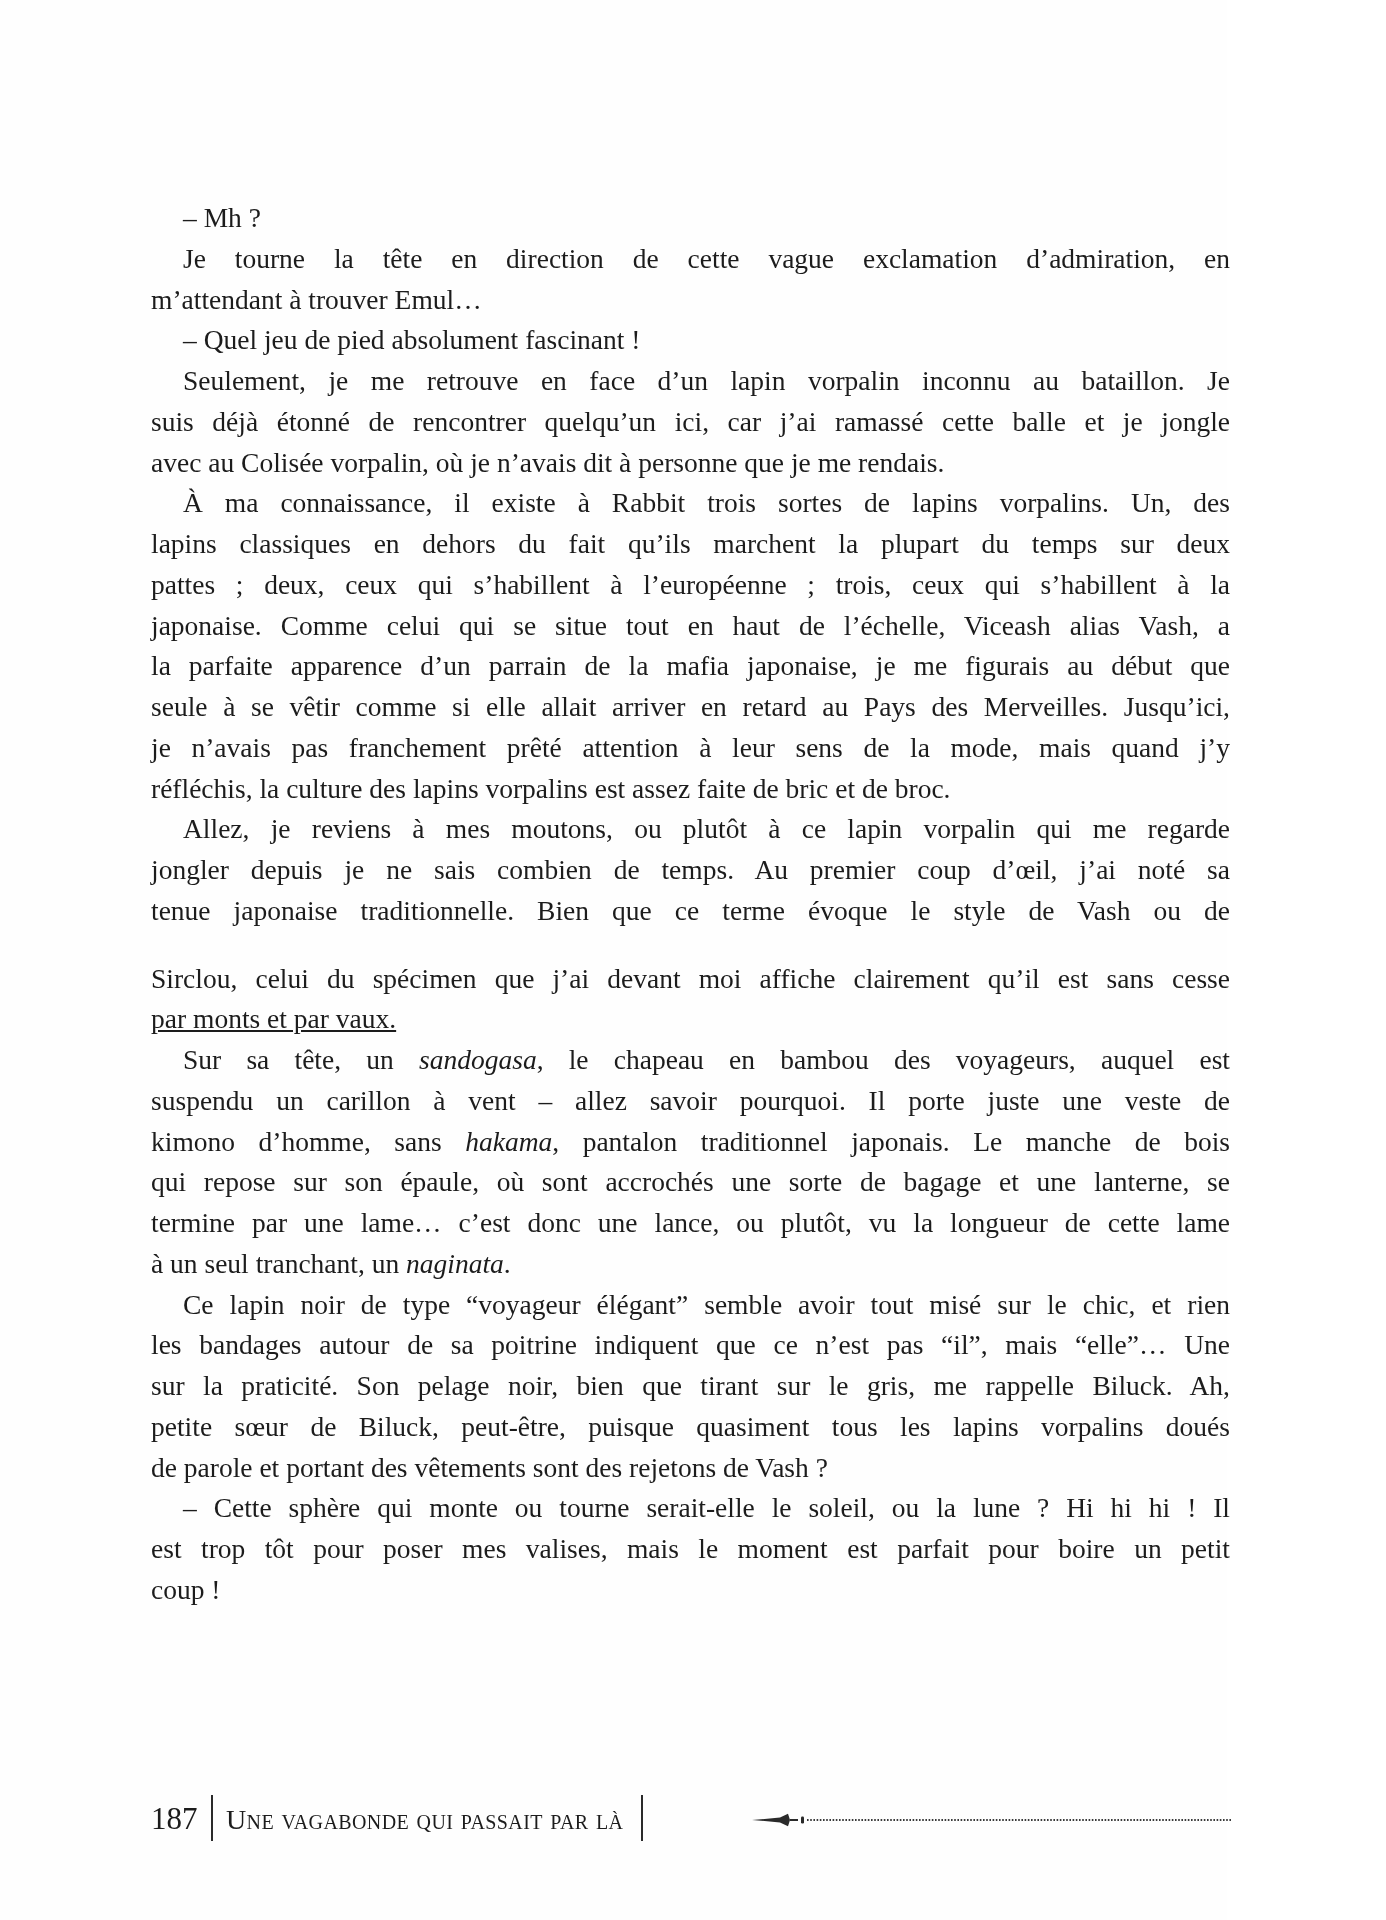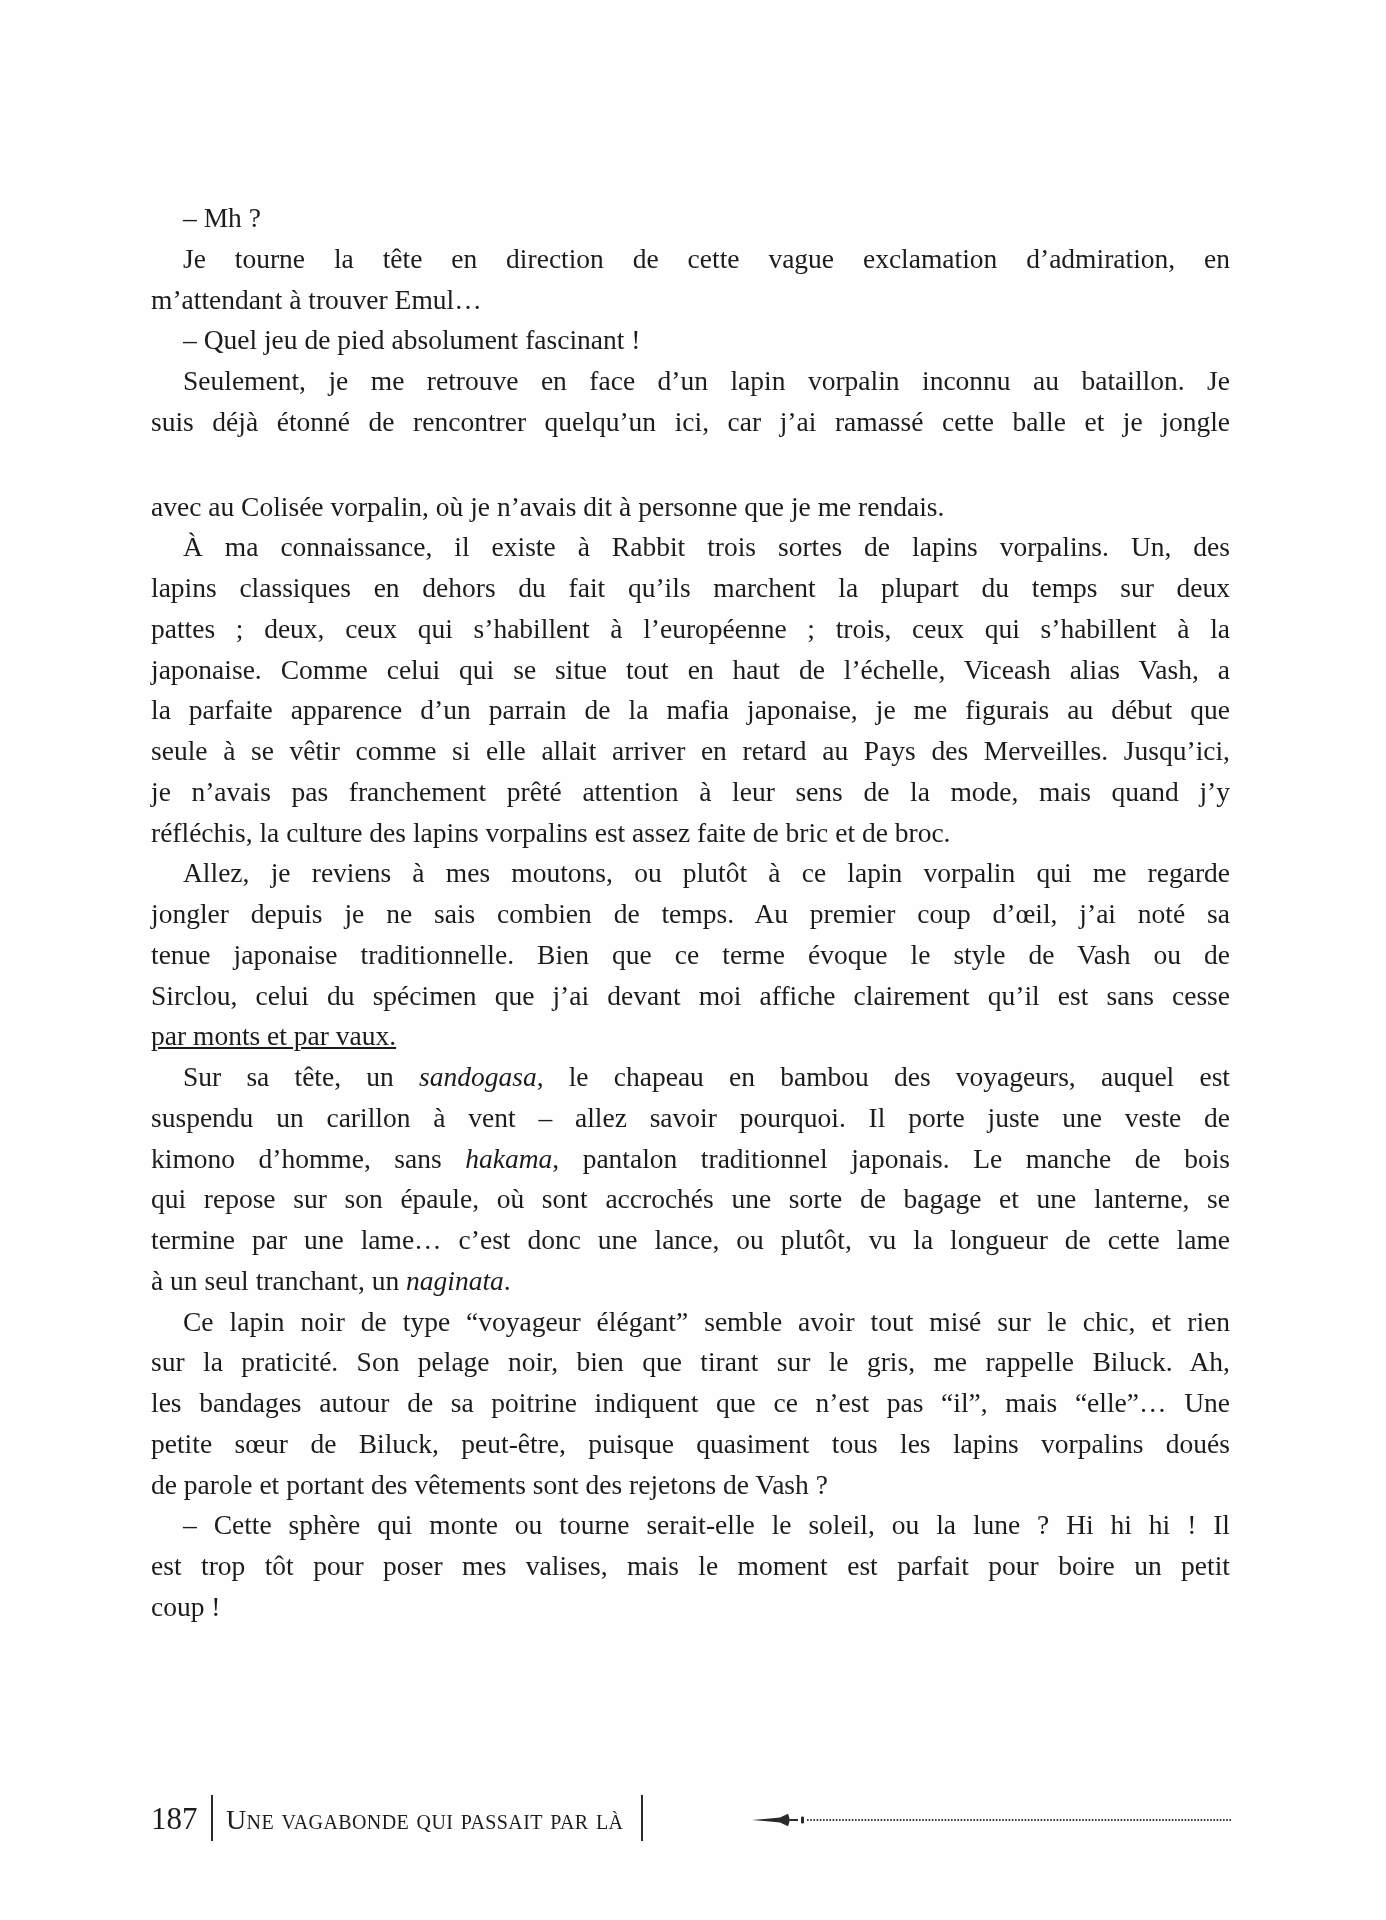--- a/index.html
+++ b/index.html
@@ -40,51 +40,51 @@
       <div>
         <span class="line indent" style="white-space: normal;"><span>Je tourne la tête en direction de cette vague exclamation d’admiration, en</span></span>
         <span class="line last" style="white-space: normal;"><span>m’attendant à trouver Emul…</span></span>
       </div>
       <div>
         <span class="line indent last" style="white-space: normal;"><span>– Quel jeu de pied absolument fascinant !</span></span>
       </div>
       <div>
         <span class="line indent" style="white-space: normal;"><span>Seulement, je me retrouve en face d’un lapin vorpalin inconnu au bataillon. Je</span></span>
         <span class="line" style="white-space: normal;"><span>suis déjà étonné de rencontrer quelqu’un ici, car j’ai ramassé cette balle et je jongle</span></span>
-        <span class="line last" style="white-space: normal; margin-top: 44px;"><span>avec au Colisée vorpalin, où je n’avais dit à personne que je me rendais.</span></span>
+        <span class="line last" style="white-space: normal;"><span>avec au Colisée vorpalin, où je n’avais dit à personne que je me rendais.</span></span>
       </div>
       <div>
         <span class="line indent" style="white-space: normal;"><span>À ma connaissance, il existe à Rabbit trois sortes de lapins vorpalins. Un, des</span></span>
         <span class="line" style="white-space: normal;"><span>lapins classiques en dehors du fait qu’ils marchent la plupart du temps sur deux</span></span>
         <span class="line" style="white-space: normal;"><span>pattes ; deux, ceux qui s’habillent à l’européenne ; trois, ceux qui s’habillent à la</span></span>
         <span class="line" style="white-space: normal;"><span>japonaise. Comme celui qui se situe tout en haut de l’échelle, Viceash alias Vash, a</span></span>
         <span class="line" style="white-space: normal;"><span>la parfaite apparence d’un parrain de la mafia japonaise, je me figurais au début que</span></span>
         <span class="line" style="white-space: normal;"><span>seule à se vêtir comme si elle allait arriver en retard au Pays des Merveilles. Jusqu’ici,</span></span>
         <span class="line" style="white-space: normal;"><span>je n’avais pas franchement prêté attention à leur sens de la mode, mais quand j’y</span></span>
         <span class="line last" style="white-space: normal;"><span>réfléchis, la culture des lapins vorpalins est assez faite de bric et de broc.</span></span>
       </div>
       <div>
         <span class="line indent" style="white-space: normal;"><span>Allez, je reviens à mes moutons, ou plutôt à ce lapin vorpalin qui me regarde</span></span>
         <span class="line" style="white-space: normal;"><span>jongler depuis je ne sais combien de temps. Au premier coup d’œil, j’ai noté sa</span></span>
         <span class="line" style="white-space: normal;"><span>tenue japonaise traditionnelle. Bien que ce terme évoque le style de Vash ou de</span></span>
-        <span class="line" style="white-space: normal;"><span>Sirclou, celui du spécimen que j’ai devant moi affiche clairement qu’il est sans cesse</span></span>
+        <span class="line" style="white-space: normal; margin-top: 27px;"><span>Sirclou, celui du spécimen que j’ai devant moi affiche clairement qu’il est sans cesse</span></span>
         <span class="line last" style="white-space: normal; text-decoration: underline;"><span>par monts et par vaux.</span></span>
       </div>
       <div>
         <span class="line indent" style="white-space: normal;"><span>Sur sa tête, un </span><em>sandogasa</em><span>, le chapeau en bambou des voyageurs, auquel est</span></span>
         <span class="line" style="white-space: normal;"><span>suspendu un carillon à vent – allez savoir pourquoi. Il porte juste une veste de</span></span>
         <span class="line" style="white-space: normal;"><span>kimono d’homme, sans </span><em>hakama</em><span>, pantalon traditionnel japonais. Le manche de bois</span></span>
         <span class="line" style="white-space: normal;"><span>qui repose sur son épaule, où sont accrochés une sorte de bagage et une lanterne, se</span></span>
         <span class="line" style="white-space: normal;"><span>termine par une lame… c’est donc une lance, ou plutôt, vu la longueur de cette lame</span></span>
         <span class="line last" style="white-space: normal;"><span>à un seul tranchant, un </span><em>naginata</em><span>.</span></span>
       </div>
       <div>
         <span class="line indent" style="white-space: normal;"><span>Ce lapin noir de type “voyageur élégant” semble avoir tout misé sur le chic, et rien</span></span>
+        <span class="line" style="white-space: normal;"><span>les bandages autour de sa poitrine indiquent que ce n’est pas “il”, mais “elle”… Une</span></span>
         <span class="line" style="white-space: normal;"><span>sur la praticité. Son pelage noir, bien que tirant sur le gris, me rappelle Biluck. Ah,</span></span>
-        <span class="line" style="white-space: normal;"><span>les bandages autour de sa poitrine indiquent que ce n’est pas “il”, mais “elle”… Une</span></span>
         <span class="line" style="white-space: normal;"><span>petite sœur de Biluck, peut-être, puisque quasiment tous les lapins vorpalins doués</span></span>
         <span class="line last" style="white-space: normal;"><span>de parole et portant des vêtements sont des rejetons de Vash ?</span></span>
       </div>
       <div>
         <span class="line indent" style="white-space: normal;"><span>– Cette sphère qui monte ou tourne serait-elle le soleil, ou la lune ? Hi hi hi ! Il</span></span>
         <span class="line" style="white-space: normal;"><span>est trop tôt pour poser mes valises, mais le moment est parfait pour boire un petit</span></span>
         <span class="line last" style="white-space: normal;"><span>coup !</span></span>
       </div>
     </div>
 

